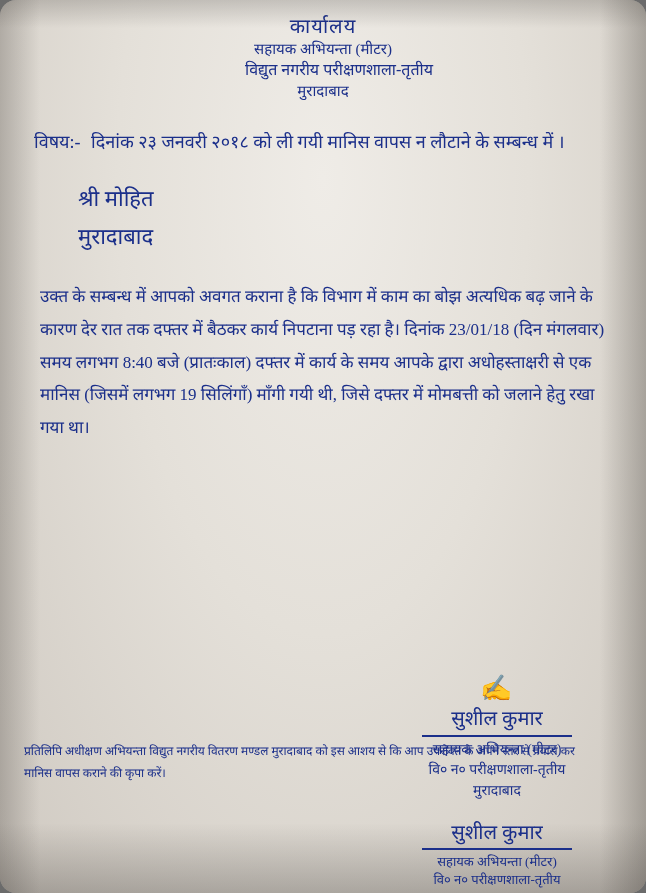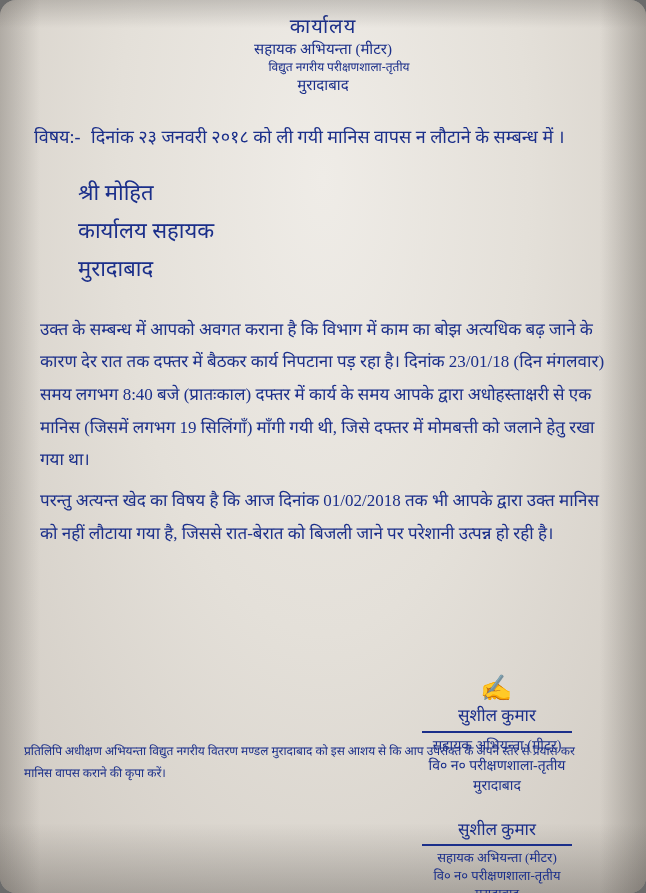--- a/index.html
+++ b/index.html
@@ -56,21 +56,21 @@
   }
   .hdr .l1 {
     font-size: 20px;
     letter-spacing: 1px;
     line-height: 1.25;
   }
   .hdr .l2, .hdr .l3, .hdr .l4 {
     font-size: 15px;
     line-height: 1.35;
   }
-  .hdr .l3 { font-size: 12px; margin-left: 32px; }
+  .hdr .l3 { font-size: 16px; margin-left: 32px; }
 
   .subject {
     margin: 26px 0 0 34px;
     font-size: 18px;
     line-height: 1.7;
     width: 580px;
   }
   .subject .lbl { margin-right: 6px; }
 
   .addr {
@@ -95,21 +95,21 @@
     text-align: center;
     font-size: 14px;
     line-height: 1.45;
     width: 210px;
   }
   .sign-scribble {
     font-size: 26px;
     line-height: 1;
     margin-bottom: 2px;
   }
-  .sign-name { font-size: 17px; }
+  .sign-name { font-size: 20px; }
   .sign-rule {
     height: 2px;
     background: #1b2f8a;
     width: 150px;
     margin: 2px auto 3px auto;
   }
 
   .cc-block {
     position: absolute;
     left: 24px;
@@ -146,27 +146,25 @@
     <div class="l4">मुरादाबाद</div>
   </div>
 
   <div class="subject ink">
     <span class="lbl">विषय:-</span>
     <span>दिनांक २३ जनवरी २०१८ को ली गयी मानिस वापस न लौटाने के सम्बन्ध में ।</span>
   </div>
 
   <div class="addr ink">
     <div>श्री मोहित</div>
-    <div>कार्यालय सहायक</div>
     <div>मुरादाबाद</div>
   </div>
 
   <div class="body-txt ink">
     <p>उक्त के सम्बन्ध में आपको अवगत कराना है कि विभाग में काम का बोझ अत्यधिक बढ़ जाने के कारण देर रात तक दफ्तर में बैठकर कार्य निपटाना पड़ रहा है। दिनांक 23/01/18 (दिन मंगलवार) समय लगभग 8:40 बजे (प्रातःकाल) दफ्तर में कार्य के समय आपके द्वारा अधोहस्ताक्षरी से एक मानिस (जिसमें लगभग 19 सिलिंगाँ) माँगी गयी थी, जिसे दफ्तर में मोमबत्ती को जलाने हेतु रखा गया था।</p>
-    <p>परन्तु अत्यन्त खेद का विषय है कि आज दिनांक 01/02/2018 तक भी आपके द्वारा उक्त मानिस को नहीं लौटाया गया है, जिससे रात-बेरात को बिजली जाने पर परेशानी उत्पन्न हो रही है।</p>
   </div>
 
   <div class="sign-block-1 ink">
     <div class="sign-scribble">✍</div>
     <div class="sign-name">सुशील कुमार</div>
     <div class="sign-rule"></div>
     <div>सहायक अभियन्ता (मीटर)</div>
     <div>वि० न० परीक्षणशाला-तृतीय</div>
     <div>मुरादाबाद</div>
   </div>

